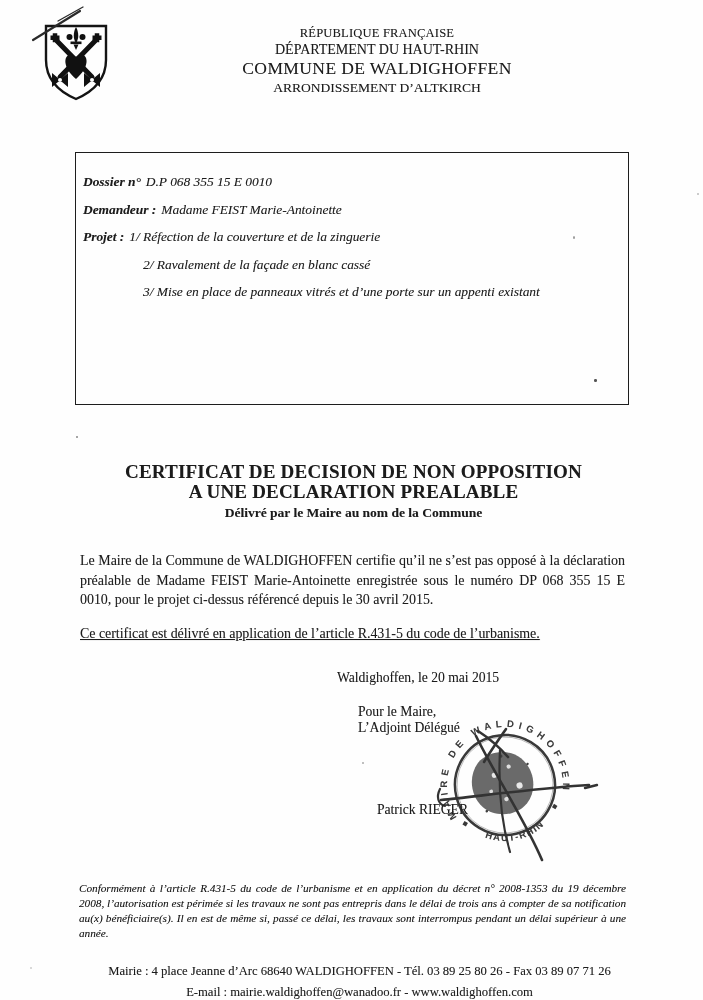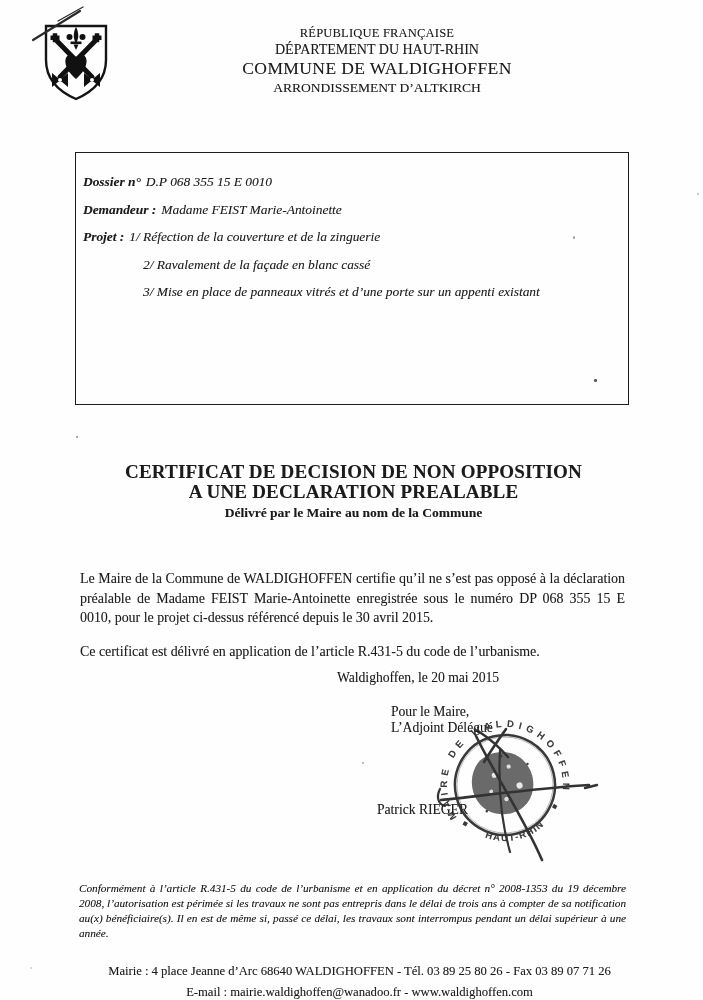--- a/index.html
+++ b/index.html
@@ -29,27 +29,27 @@
   .row{font-size:13.4px;line-height:27.6px;white-space:nowrap;font-style:italic;}
   .lbl{font-weight:bold;margin-right:5px;}
   .cont{padding-left:60px;}
 
   
   .title-block{position:absolute;left:0;top:462px;width:707px;text-align:center;}
   .t1{font-size:19px;font-weight:bold;line-height:20px;letter-spacing:.2px;}
   .t2{font-size:13.5px;font-weight:bold;line-height:16px;margin-top:3px;}
 
   
-  .body-text{position:absolute;left:80px;top:569px;width:545px;font-size:13.9px;line-height:19.7px;}
+  .body-text{position:absolute;left:80px;top:551px;width:545px;font-size:13.9px;line-height:19.7px;}
   .body-text .p1{text-align:justify;}
-  .body-text .p2{margin-top:14px;}
+  .body-text .p2{margin-top:14px;text-decoration:underline;}
 
   
   .place-date{position:absolute;left:337px;top:670px;font-size:13.6px;}
-  .sig-role{position:absolute;left:391px;top:704px;font-size:13.6px;line-height:16px;}
+  .sig-role{position:absolute;left:358px;top:704px;font-size:13.6px;line-height:16px;}
   .sig-name{position:absolute;left:377px;top:802px;font-size:13.6px;z-index:1;}
   .stamp{position:absolute;left:425px;top:700px;width:212px;height:168px;z-index:3;}
   .stamp-text{font-family:"Liberation Sans",sans-serif;font-weight:bold;fill:#262626;}
 
   
   .legal{
     position:absolute;left:79px;top:881px;width:547px;
     font-size:11.2px;font-style:italic;line-height:15px;text-align:justify;color:#121212;
   }
   .footer{position:absolute;left:8px;top:961px;width:703px;text-align:center;font-size:12.6px;line-height:20.5px;}

